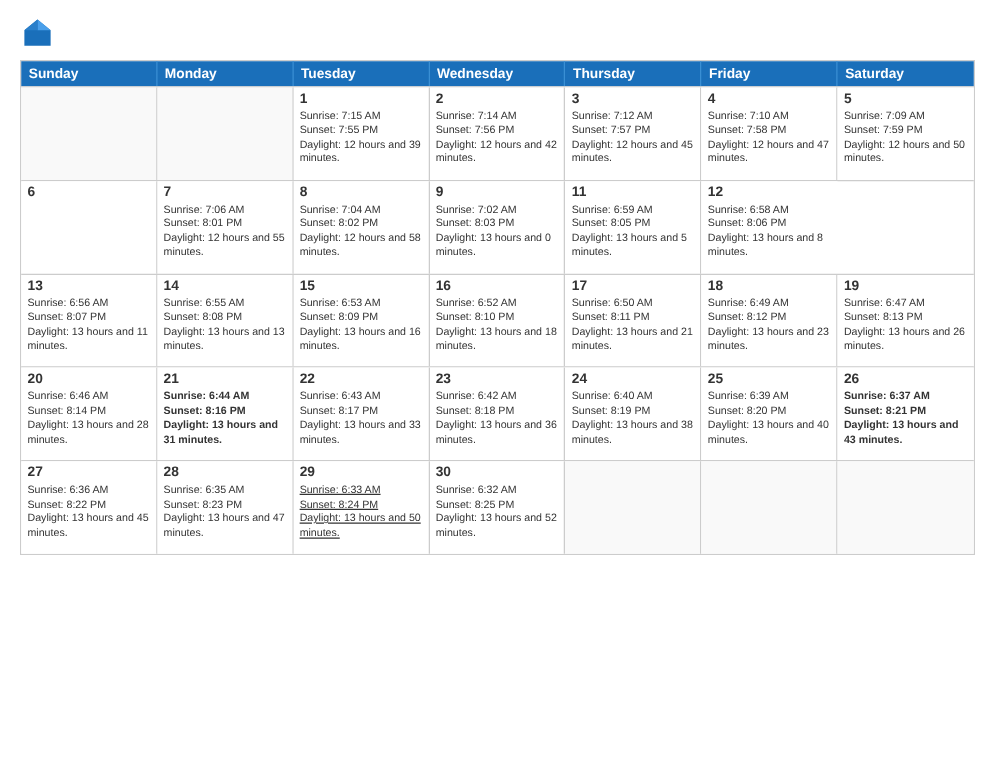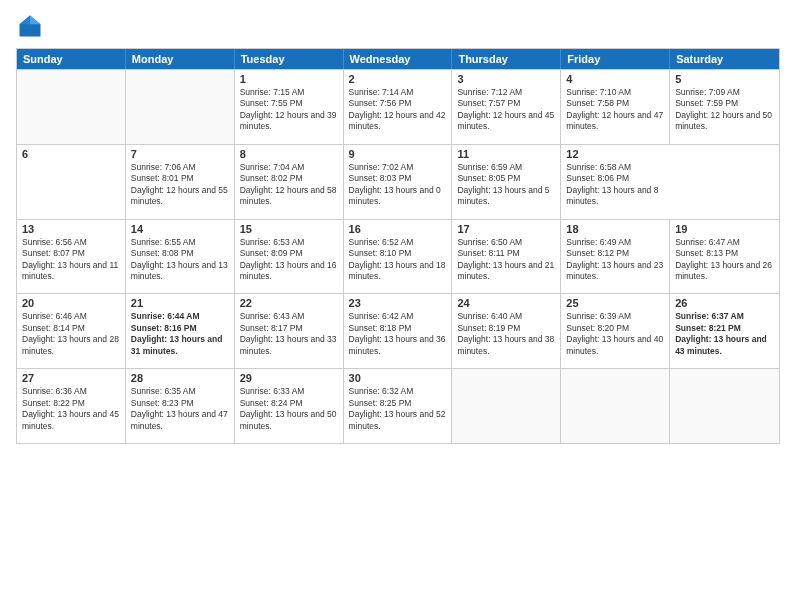--- a/index.html
+++ b/index.html
@@ -309,21 +309,21 @@
 Daylight: 13 hours and 45 minutes.</div>
           </div>
           <div class="cal-cell">
             <div class="day-num">28</div>
             <div class="cell-text" style="white-space: pre-line;">Sunrise: 6:35 AM
 Sunset: 8:23 PM
 Daylight: 13 hours and 47 minutes.</div>
           </div>
           <div class="cal-cell">
             <div class="day-num">29</div>
-            <div class="cell-text" style="white-space: pre-line;">Sunrise: 6:33 AM
+            <div class="cell-text" style="white-space: pre-line; text-decoration: underline;">Sunrise: 6:33 AM
 Sunset: 8:24 PM
 Daylight: 13 hours and 50 minutes.</div>
           </div>
           <div class="cal-cell">
             <div class="day-num">30</div>
             <div class="cell-text" style="white-space: pre-line;">Sunrise: 6:32 AM
 Sunset: 8:25 PM
 Daylight: 13 hours and 52 minutes.</div>
           </div>
           <div class="cal-cell empty"></div>

